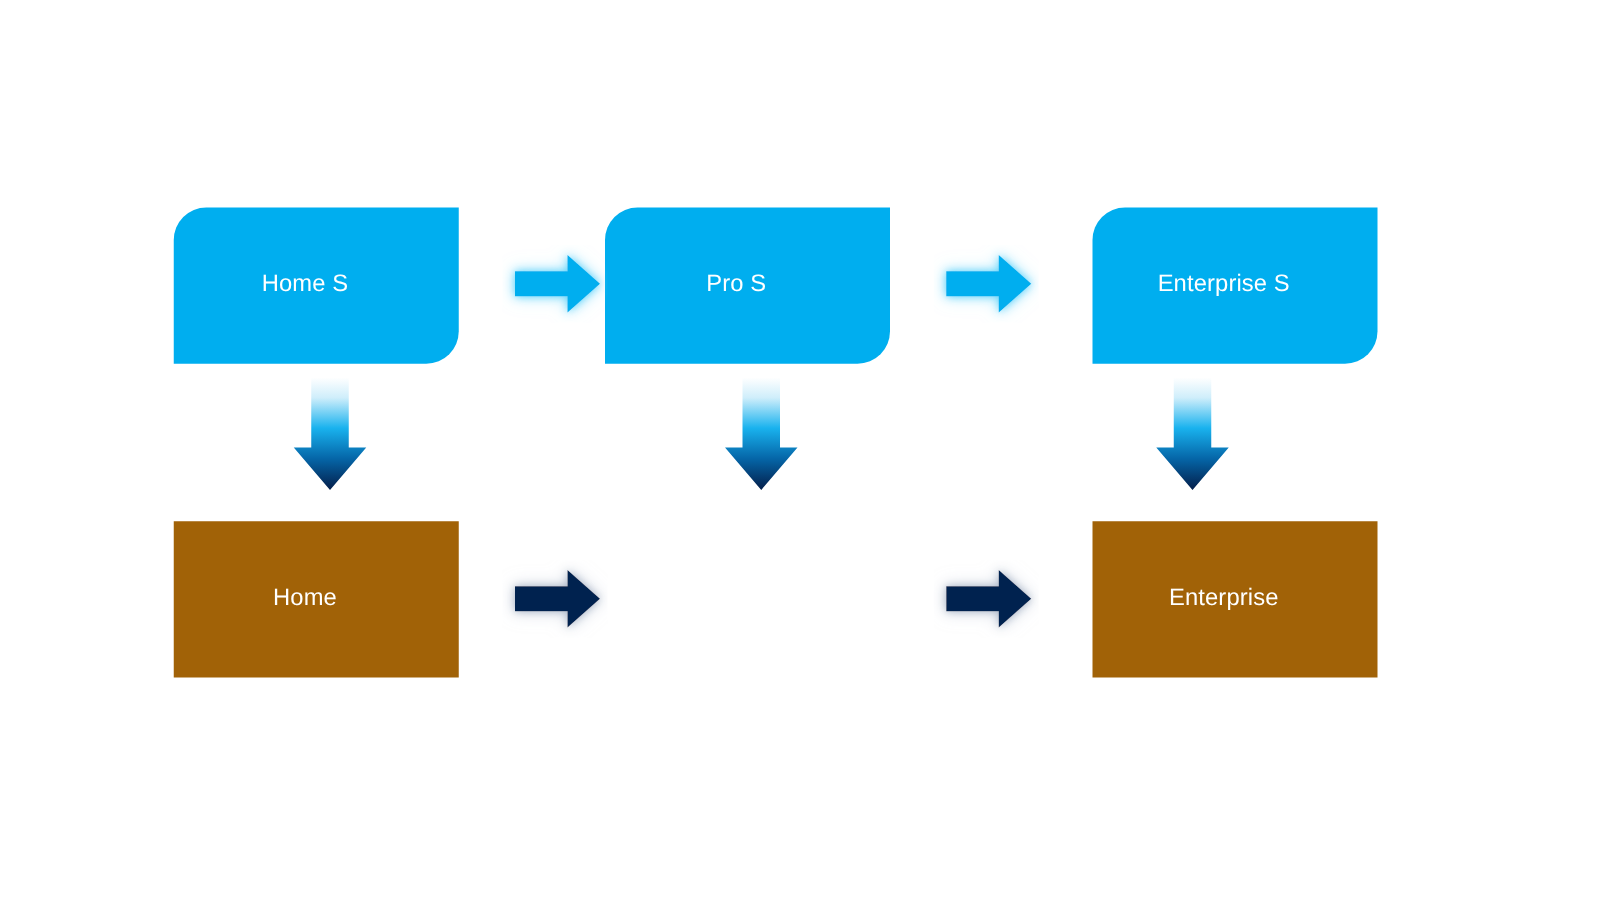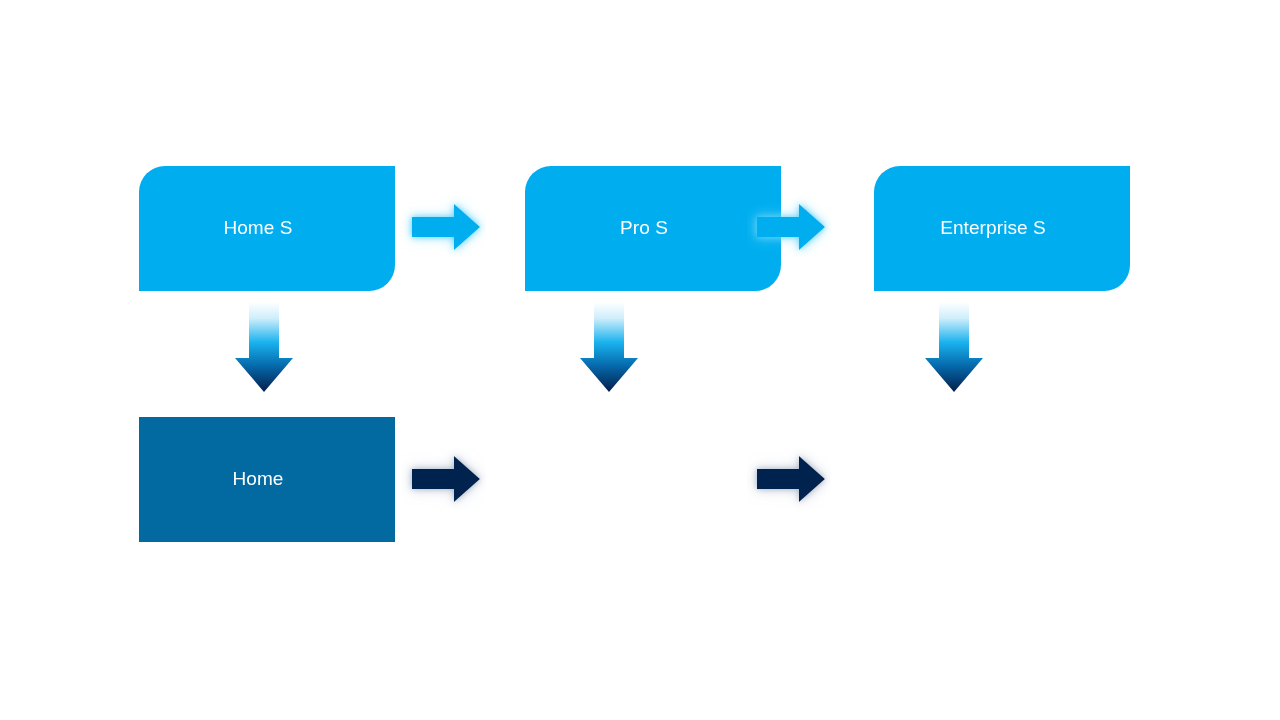--- a/index.html
+++ b/index.html
@@ -18,21 +18,21 @@
   #canvas {
     position: relative;
     width: 1280px;
     height: 720px;
     background: #ffffff;
   }
 
   
   .node {
     position: absolute;
-    width: 256px;
+    width: 228px;
     height: 125px;
     display: flex;
     align-items: center;
     box-sizing: border-box;
   }
   .node-label {
     color: #ffffff;
     font-size: 19px;
     line-height: 1.2;
     font-weight: 400;
@@ -45,27 +45,27 @@
   }
 
   .node.tier-s {
     background: #00AEEF;
     border-top-left-radius: 26px;
     border-bottom-right-radius: 26px;
     border-top-right-radius: 0;
     border-bottom-left-radius: 0;
   }
   .node.tier-base {
-    background: #0369a1;
+    background: #a16207;
     border-radius: 0;
   }
 
   
   .col-1 { left: 139px; }
-  .col-2 { left: 484px; margin-left: 41px; }
+  .col-2 { left: 484px; }
   .col-3 { left: 829px; margin-left: 45px; }
 
   
   .row-top    { top: 166px; }
   .row-bottom { top: 417px; }
 
   
   .arrow {
     position: absolute;
     line-height: 0;
@@ -148,20 +148,23 @@
     <svg width="64" height="92" viewBox="0 0 64 92">
       <path fill="url(#vgrad)" d="M17 0 L47 0 L47 56 L61 56 L32 90 L3 56 L17 56 Z"></path>
     </svg>
   </div>
 
   <div class="node tier-base row-bottom col-1">
     <span class="node-label">Home</span>
   </div>
 
 
+  <div class="node tier-base row-bottom col-3">
+    <span class="node-label">Enterprise</span>
+  </div>
 
   <div class="arrow arrow-h-bottom ah-1">
     <svg width="84" height="62" viewBox="0 0 84 62">
       <path filter="url(#glowNavy)" fill="#042450" d="M10 21 L52 21 L52 8 L78 31 L52 54 L52 41 L10 41 Z"></path>
     </svg>
   </div>
 
   <div class="arrow arrow-h-bottom ah-2">
     <svg width="84" height="62" viewBox="0 0 84 62">
       <path filter="url(#glowNavy)" fill="#042450" d="M10 21 L52 21 L52 8 L78 31 L52 54 L52 41 L10 41 Z"></path>

